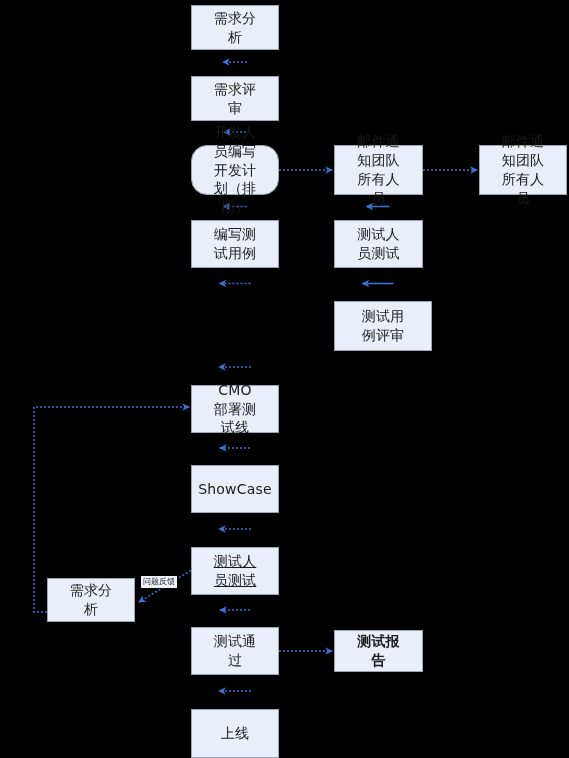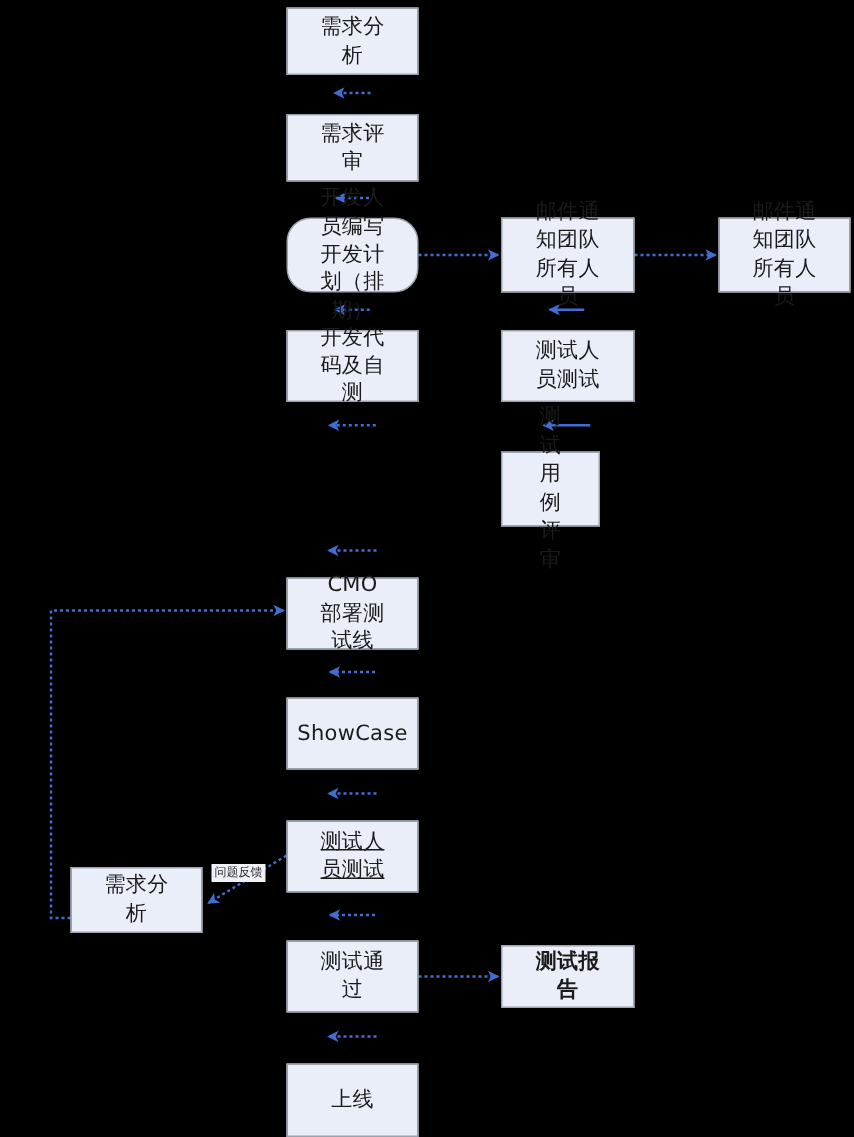--- a/index.html
+++ b/index.html
@@ -106,29 +106,29 @@
 
   <div class="node" style="left:334px; top:145px; width:89px; height:50px;">
     <span>邮件通知团队所有人员</span>
   </div>
 
   <div class="node" style="left:479px; top:145px; width:88px; height:50px;">
     <span>邮件通知团队所有人员</span>
   </div>
 
   <div class="node" style="left:191px; top:220px; width:88px; height:48px;">
-    <span>开发代码及自测</span>
+    <span>编写测试用例</span>
   </div>
 
   <div class="node" style="left:334px; top:220px; width:89px; height:48px;">
     <span>测试人员测试</span>
   </div>
 
 
-  <div class="node" style="left:334px; top:301px; width:66px; height:50px;">
+  <div class="node" style="left:334px; top:301px; width:98px; height:50px;">
     <span>测试用例评审</span>
   </div>
 
   <div class="node" style="left:191px; top:385px; width:88px; height:48px;">
     <span>CMO部署测试线</span>
   </div>
 
   <div class="node" style="left:191px; top:465px; width:88px; height:48px;">
     <span>ShowCase</span>
   </div>

